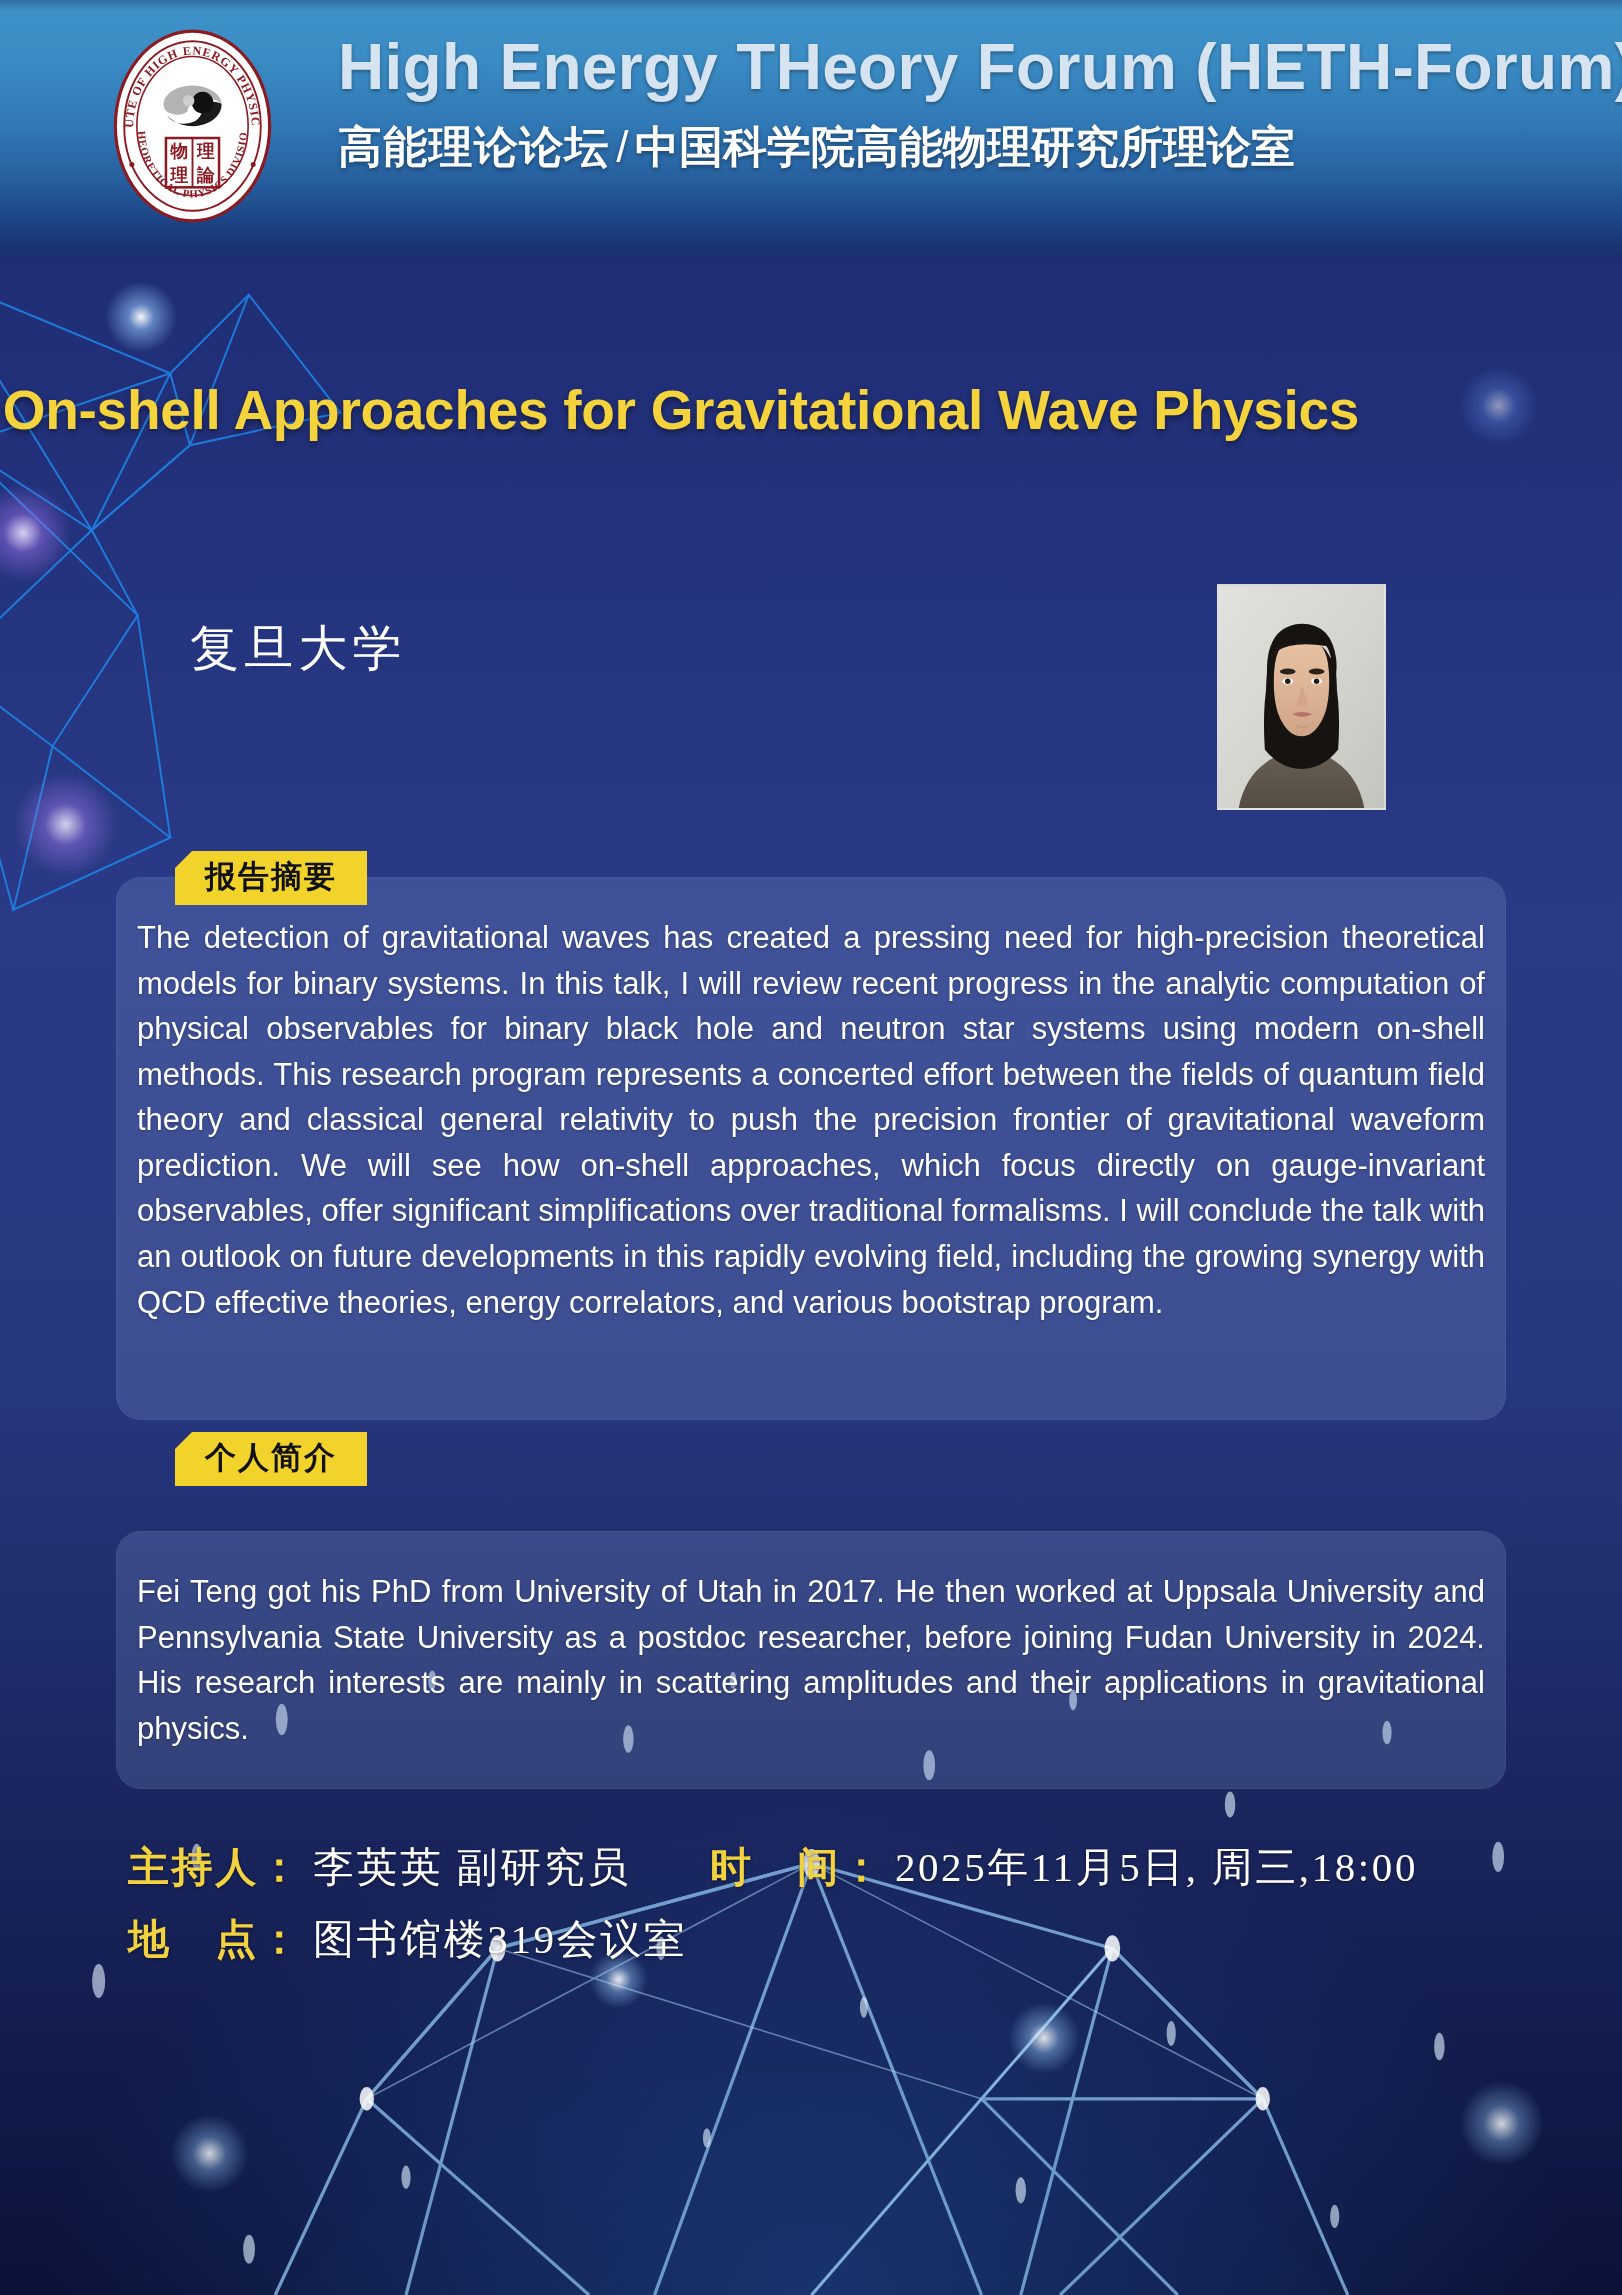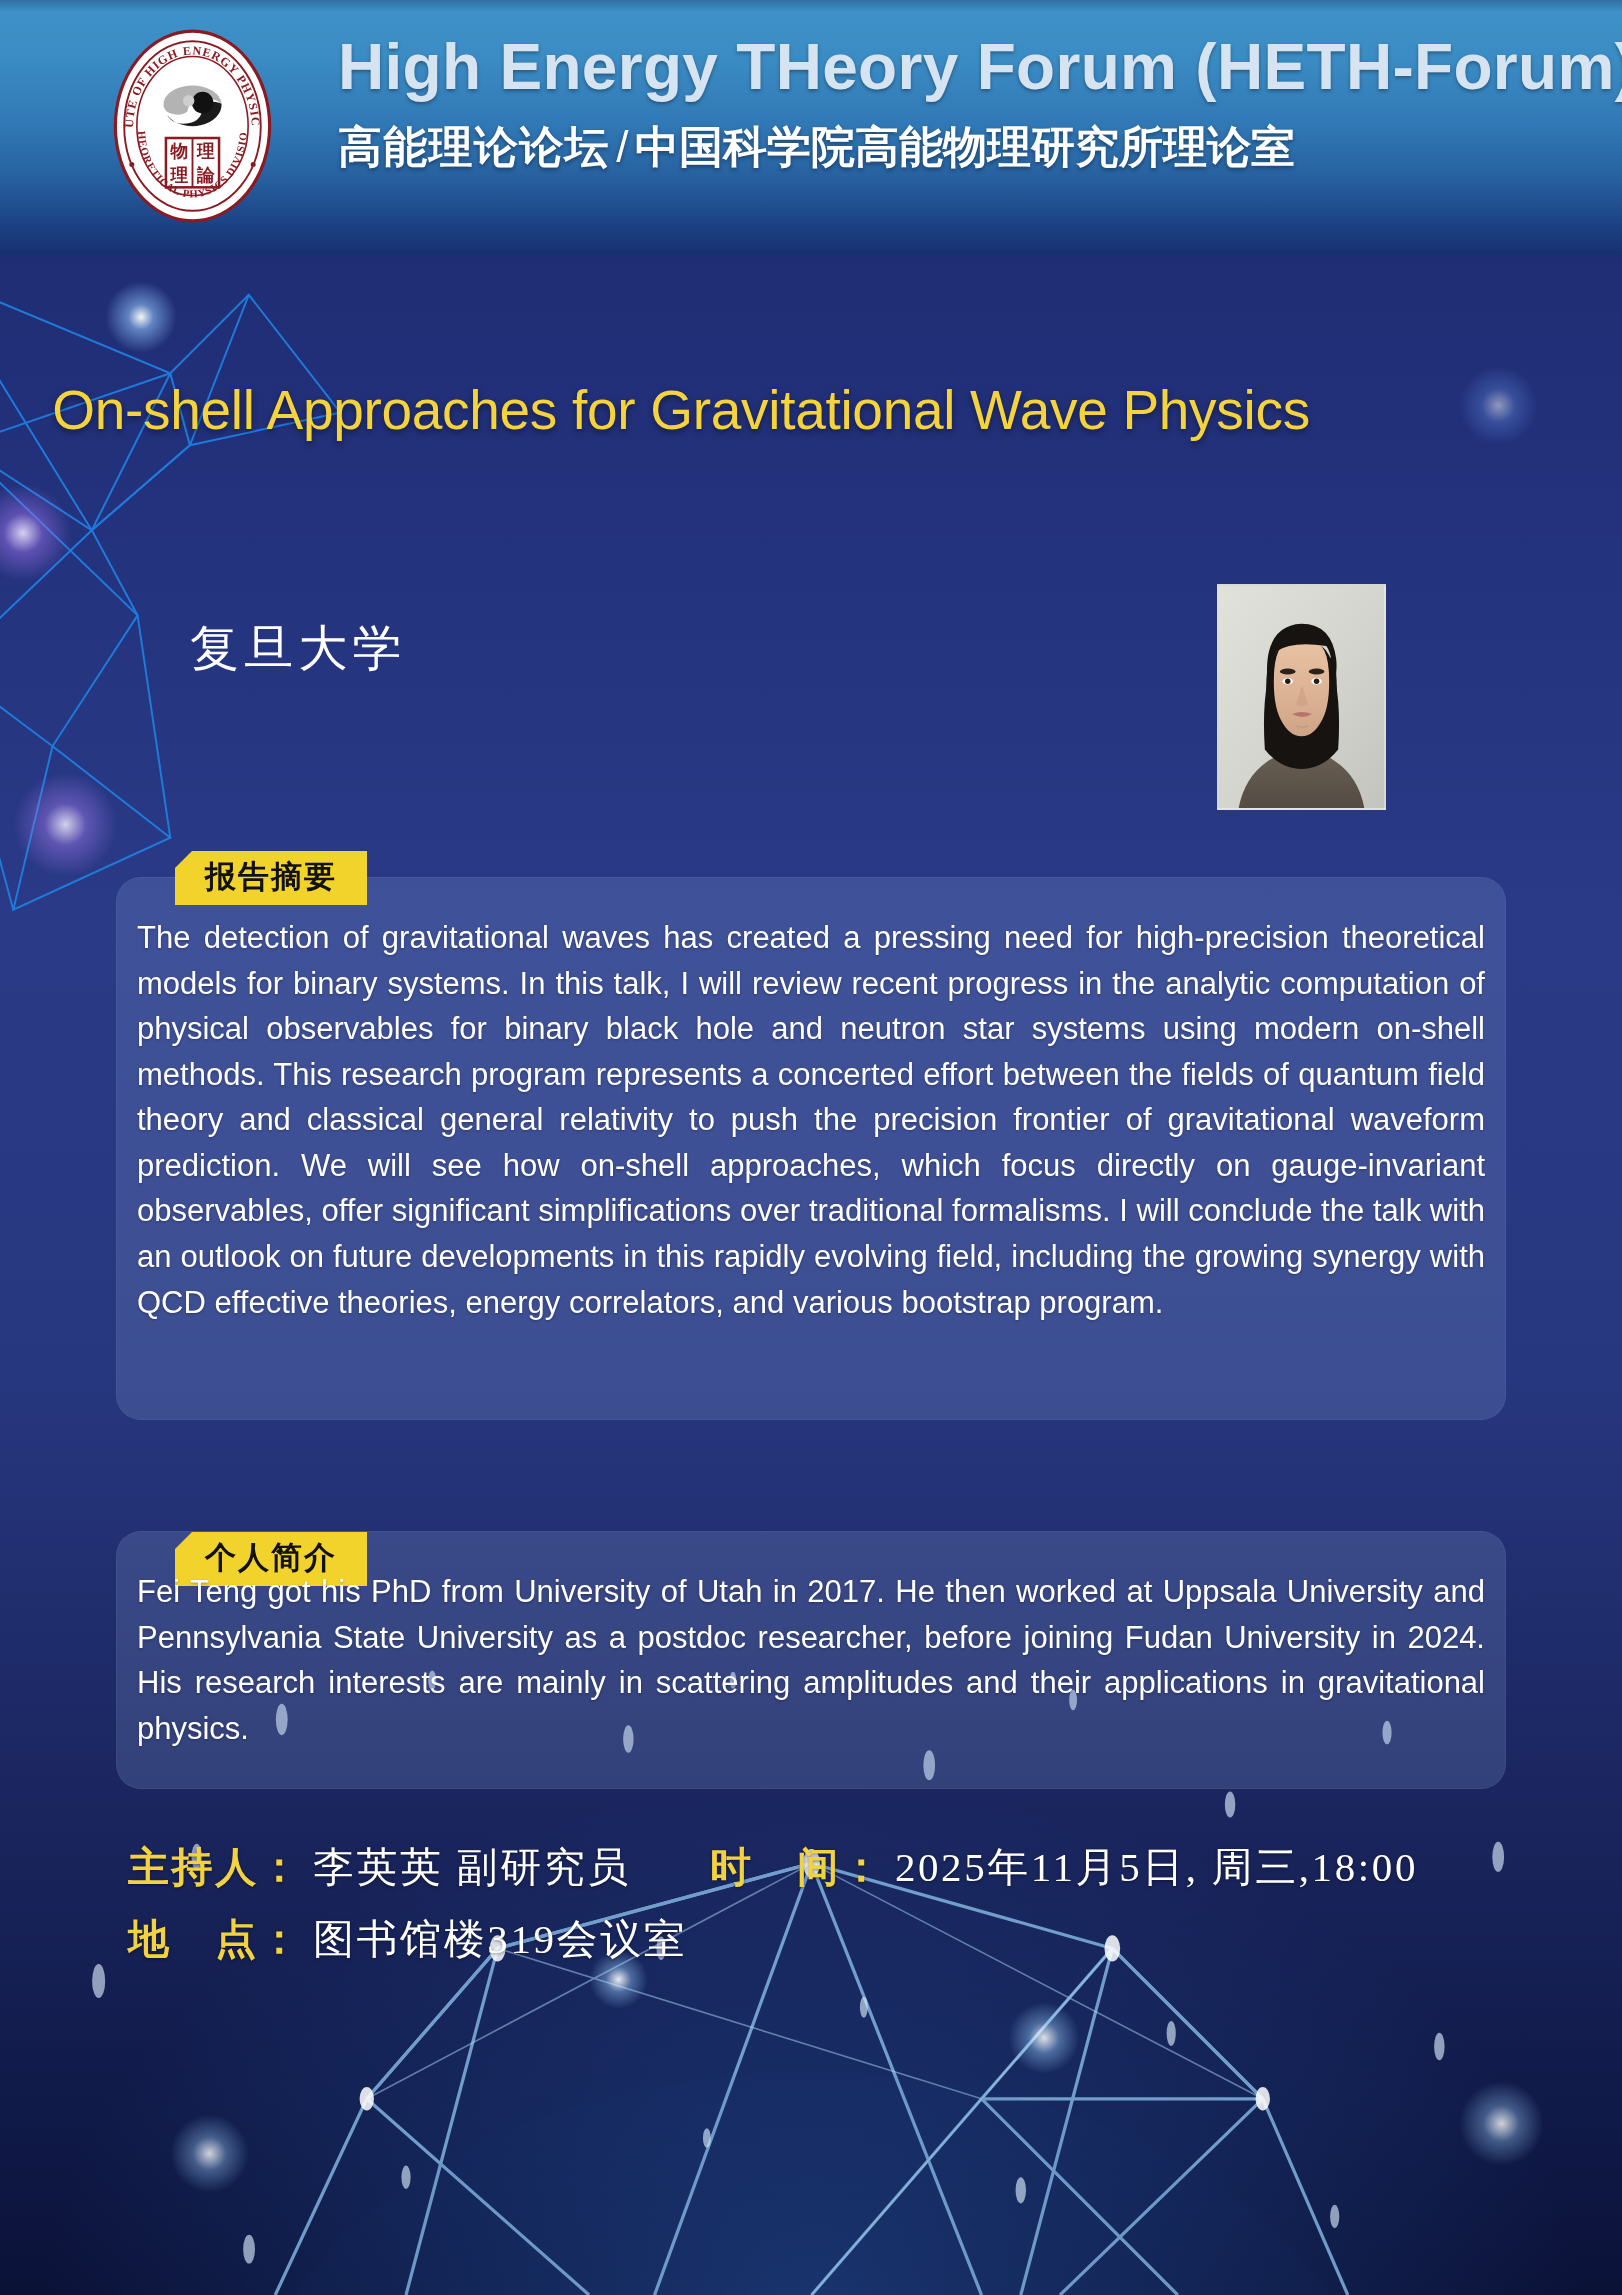--- a/index.html
+++ b/index.html
@@ -48,21 +48,21 @@
 
   
   .decor{position:absolute;left:0;top:0;width:1623px;height:2295px;pointer-events:none;}
   .decor svg{position:absolute;display:block;}
   .net-left{left:-26px;top:249px;}
   .glow{position:absolute;border-radius:50%;pointer-events:none;}
 
   
   .talk-title{
     position:absolute;left:0;top:378px;width:1362px;text-align:center;
-    font-size:55px;font-weight:normal;color:#f5d33c;
+    font-size:55px;font-weight:bold;color:#f5d33c;
     text-shadow:0 2.6px 6.5px rgba(0,0,0,.45);
     letter-spacing:-0.3px;white-space:nowrap;
   }
 
   
   .speaker{position:absolute;left:190px;top:582px;}
   .sp-line1{font-size:48px;font-weight:bold;line-height:1.25;white-space:nowrap;
             font-family:"Liberation Serif",serif;}
   .sp-name{color:#f2d23e;letter-spacing:3.9px;}
   .sp-role{color:#ffffff;letter-spacing:6.5px;margin-left:27.5px;}
@@ -89,21 +89,21 @@
 
   .tag{
     position:absolute;
     background:#f2d32c;color:#111111;
     font-size:31px;font-weight:bold;letter-spacing:2px;
     padding:9.2px 30px 10.5px 30px;
     line-height:1.12;white-space:nowrap;
     clip-path:polygon(17px 0,100% 0,100% 100%,0 100%,0 17px);
   }
   .tag-abstract{left:175px;top:851px;}
-  .tag-bio{left:175px;top:1532px;}
+  .tag-bio{left:175px;top:1432px;}
 
   .body-text{
     position:absolute;left:137px;width:1348px;
     color:#ffffff;font-size:31px;line-height:1.47;
     text-align:justify;text-justify:inter-word;
     text-shadow:0 1.3px 2.6px rgba(0,0,0,.30);
   }
   .text-abstract{top:915px;}
   .text-bio{top:1569px;}
 

